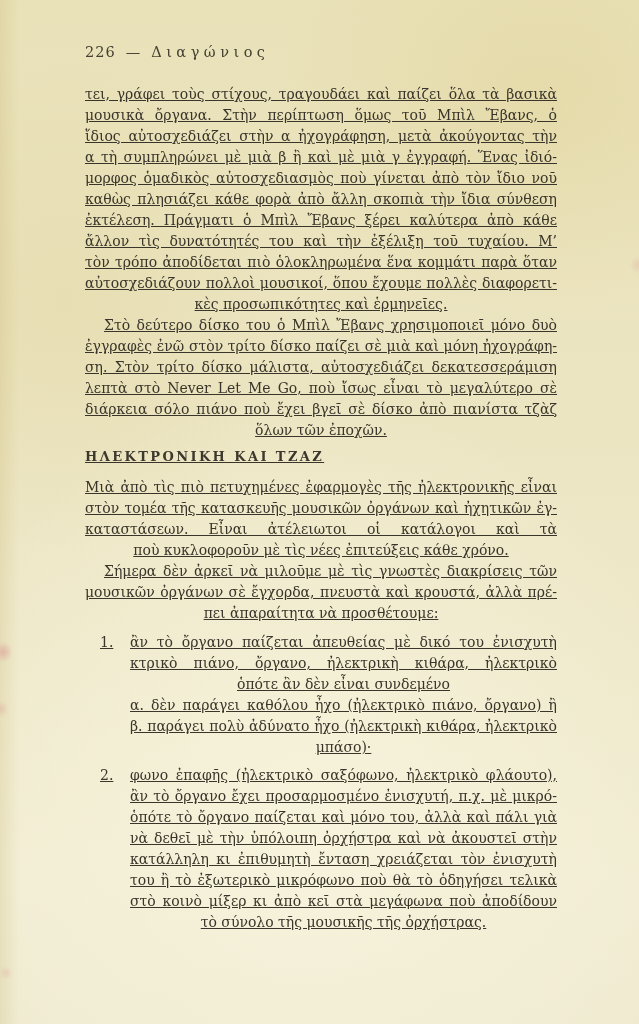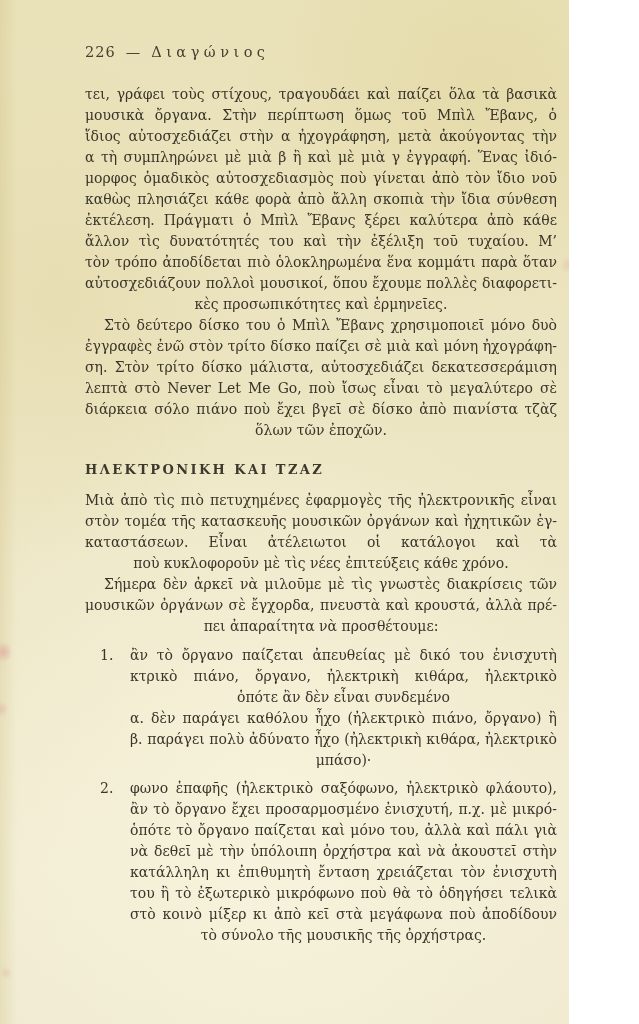--- a/index.html
+++ b/index.html
@@ -1,21 +1,21 @@
 <!DOCTYPE html>
 <html lang="el"><head>
 <meta charset="utf-8">
 <style>
   html, body { margin: 0; padding: 0; }
   body {
     width: 639px; height: 1024px; overflow: hidden;
     font-family: "DejaVu Serif", "Liberation Serif", serif;
   }
   .page {
-    position: relative; width: 569px; height: 1024px; overflow: hidden;
+    position: relative; width: 639px; height: 1024px; overflow: hidden;
     color: #3a352a;
     background-color: #ece5c2;
     background-image:
       linear-gradient(90deg, rgba(190,170,95,0.20) 0%, rgba(190,170,95,0.0) 3%),
       radial-gradient(ellipse 90% 60% at 48% 80%, rgba(252,250,230,0.55) 0%, rgba(252,250,230,0.0) 70%),
       radial-gradient(ellipse 60% 30% at 85% 10%, rgba(220,205,140,0.35) 0%, rgba(220,205,140,0.0) 70%),
       radial-gradient(ellipse 50% 35% at 10% 30%, rgba(222,208,150,0.30) 0%, rgba(222,208,150,0.0) 70%),
       linear-gradient(180deg, #e9e1b8 0%, #ece5c2 40%, #f1ecd2 85%, #efead0 100%);
   }
   .artifact {
@@ -31,31 +31,31 @@
   .content { position: absolute; left: 85px; top: 42px; width: 472px; }
 
   .running-header {
     display: flex; align-items: baseline;
     font-size: 14.5px; line-height: 21px; letter-spacing: 1px;
     color: #454032; white-space: nowrap;
   }
   .running-header .dash { margin: 0 10px; }
   .running-header .journal-title { letter-spacing: 4.5px; text-align: right; }
 
-  .body-text { margin-top: 21px; font-size: 14px; }
+  .body-text { margin-top: 21px; font-size: 14px; text-decoration: underline; }
 
   .line {
     line-height: 21px; height: 21px; overflow: hidden;
     text-align: center; white-space: nowrap;
   }
   .line.fill { text-align: justify; text-align-last: justify; white-space: normal; }
   .line.indent { text-indent: 19px; }
 
   .section-heading {
-    margin: 19px 0 10px 0; height: 20px;
+    margin: 6px 0 10px 0; height: 20px;
     font-size: 13px; font-weight: bold; line-height: 20px;
     letter-spacing: 2.4px; color: #3d382c;
   }
 
   .list-item { display: flex; padding-left: 15px; }
   .list-item.first { margin-top: 8px; }
   .list-item.second { margin-top: 7px; }
   .list-num {
     flex: 0 0 30px; width: 30px; font-size: 14px; line-height: 21px; color: #3a352a;
   }

